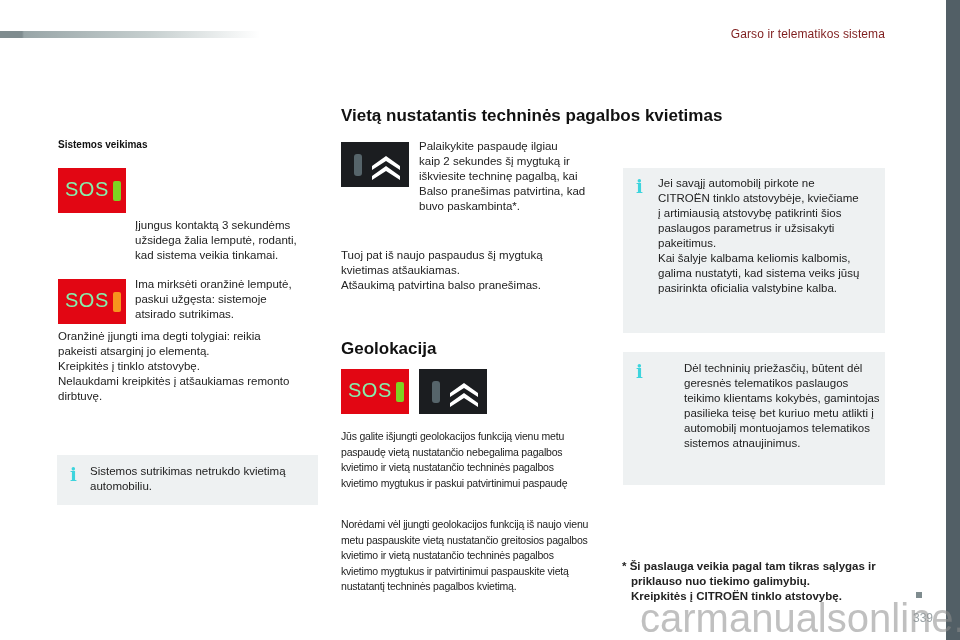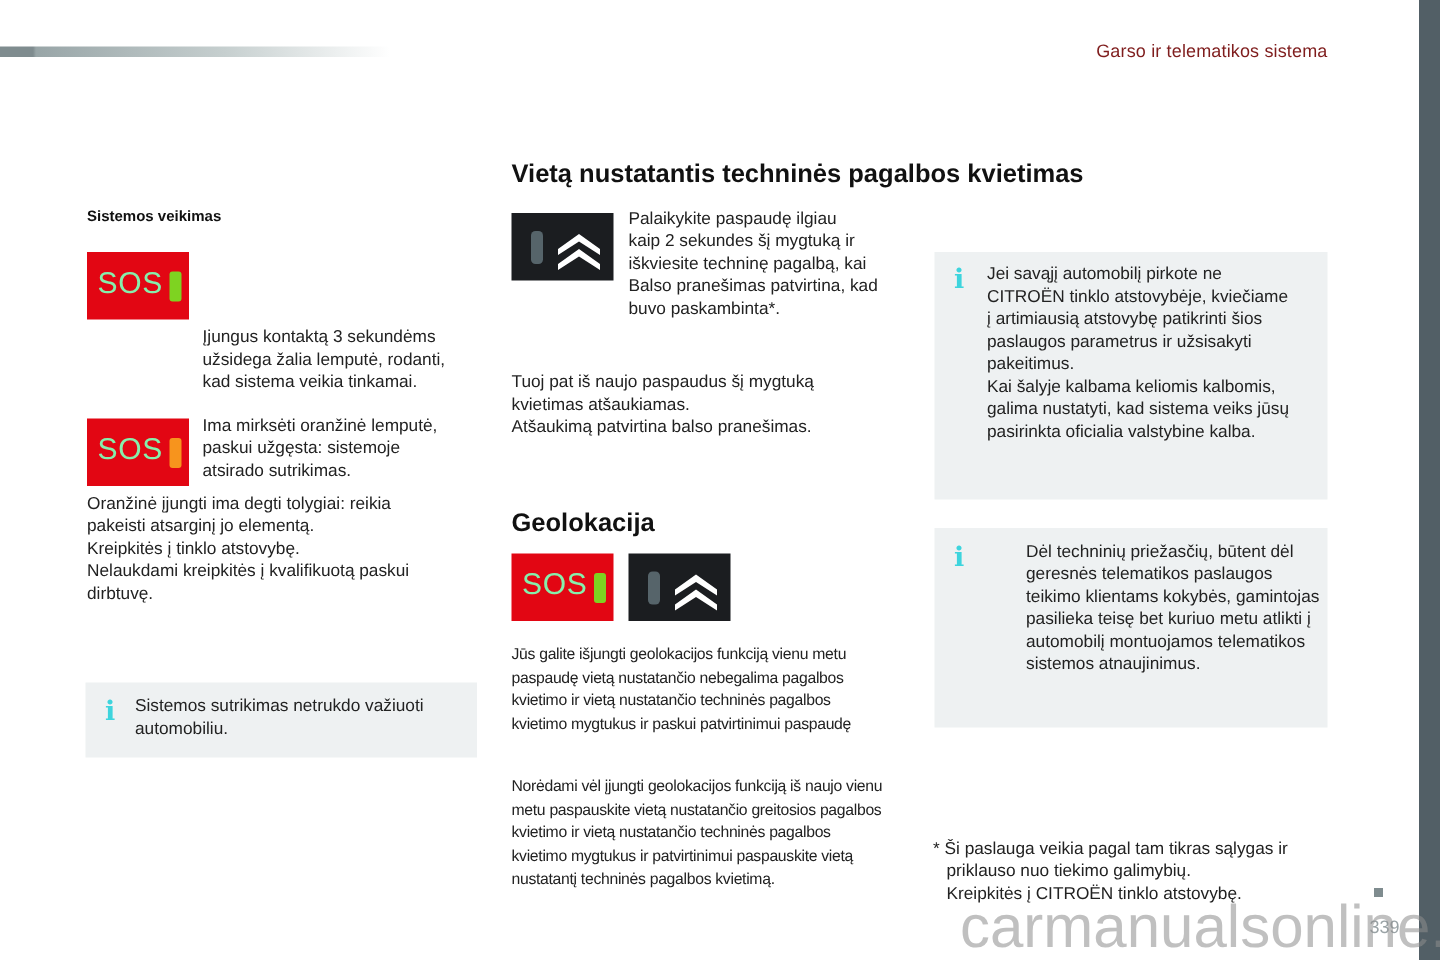--- a/index.html
+++ b/index.html
@@ -21,21 +21,21 @@
 
   .assist-btn { position:absolute; width:68px; height:45px; background:#1b1d20; }
   .assist-btn .led { position:absolute; left:13px; top:12px; width:8px; height:22px; border-radius:3px; background:#56646a; }
   .assist-btn svg { position:absolute; left:29px; top:7px; }
 
   .info-box { position:absolute; background:#eef1f2; }
   .info-icon { position:absolute; font-family:"DejaVu Serif", serif; font-weight:bold; color:#3dd4dd; font-size:18px; }
   .info-text { position:absolute; font-size:11.5px; line-height:15px; color:#222; }
 
   .footnote { position:absolute; left:622px; top:559px; font-size:11.5px; line-height:15px; color:#222; }
-  .footnote .line { display:block; }
+  .footnote .line { display:block;font-weight:bold; }
   .footnote .indent { padding-left:9px; }
 
   .page-square { position:absolute; left:916px; top:592px; width:6px; height:6px; background:#7f8c8f; }
   .page-number { position:absolute; left:913px; top:611px; font-size:12px; color:#9aa3a6; }
   .watermark { position:absolute; left:640px; top:596px; font-size:40px; color:rgba(140,140,140,0.55); letter-spacing:0px; }
 </style>
 </head>
 <body>
 
 <div class="header-bar"></div>
@@ -61,28 +61,28 @@
 <div class="body-text" style="left:135px;top:277px;">
   <div>Ima mirksėti oranžinė lemputė,</div>
   <div>paskui užgęsta: sistemoje</div>
   <div>atsirado sutrikimas.</div>
 </div>
 
 <div class="body-text" style="left:58px;top:329px;">
   <div>Oranžinė įjungti ima degti tolygiai: reikia</div>
   <div>pakeisti atsarginį jo elementą.</div>
   <div>Kreipkitės į tinklo atstovybę.</div>
-  <div>Nelaukdami kreipkitės į kvalifikuotą paskui</div>
+  <div>Nelaukdami kreipkitės į atšaukiamas remonto</div>
   <div>dirbtuvę.</div>
 </div>
 
 <div class="info-box" style="left:57px;top:455px;width:261px;height:50px;">
   <span class="info-icon" style="left:13px;top:9px;">i</span>
   <div class="info-text" style="left:33px;top:9px;">
-    <div>Sistemos sutrikimas netrukdo važiuoti</div>
+    <div>Sistemos sutrikimas netrukdo kvietimą</div>
     <div>automobiliu.</div>
   </div>
 </div>
 
 <div class="h2" style="left:341px;top:106px;font-size:17px;">Vietą nustatantis techninės pagalbos kvietimas</div>
 
 <div class="assist-btn" style="left:341px;top:142px;">
   <span class="led"></span>
   <svg width="32" height="32" viewBox="0 0 32 32">
     <path d="M2 17 L16 7 L30 17 L30 21 L16 12 L2 21 Z" fill="#ffffff"></path>

